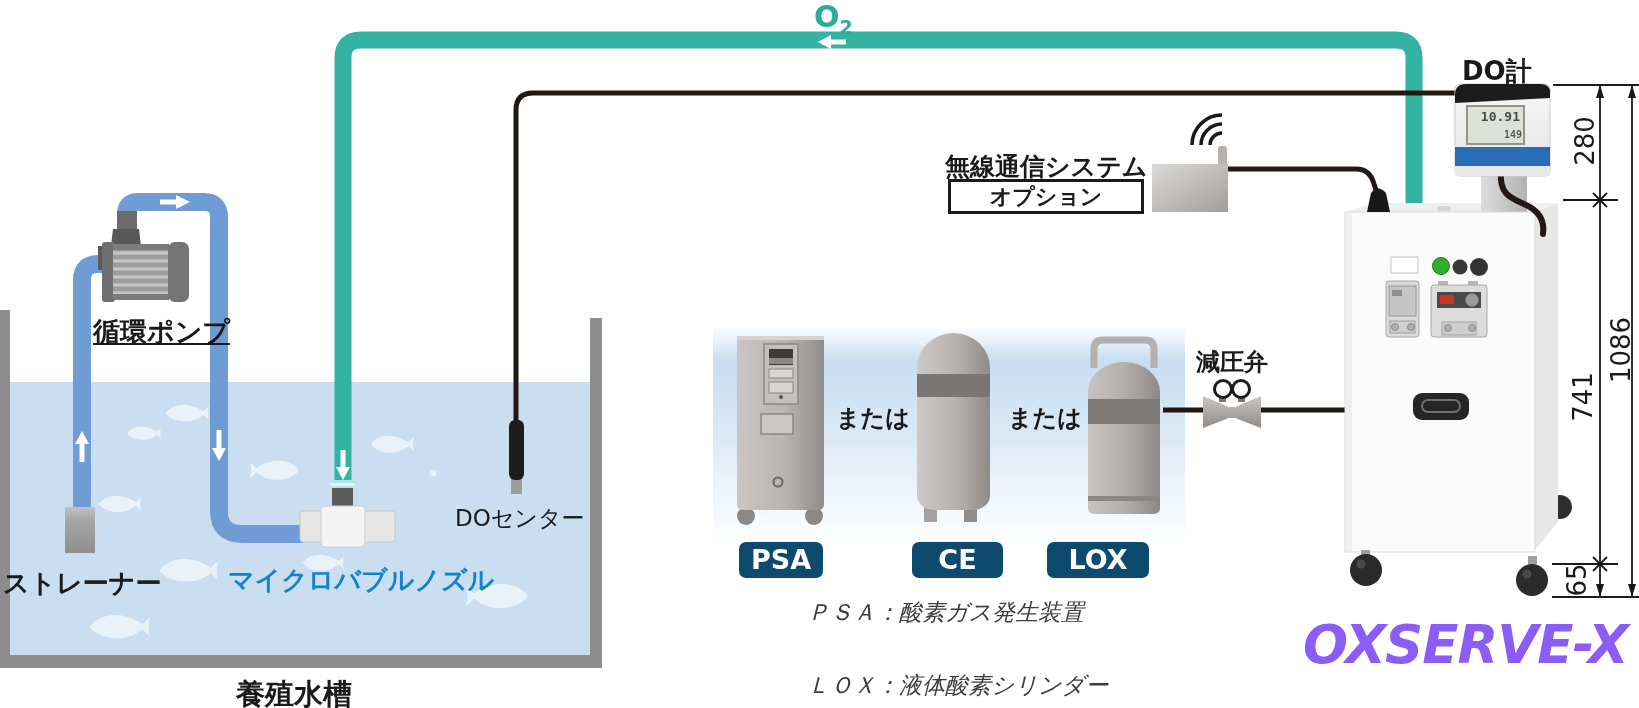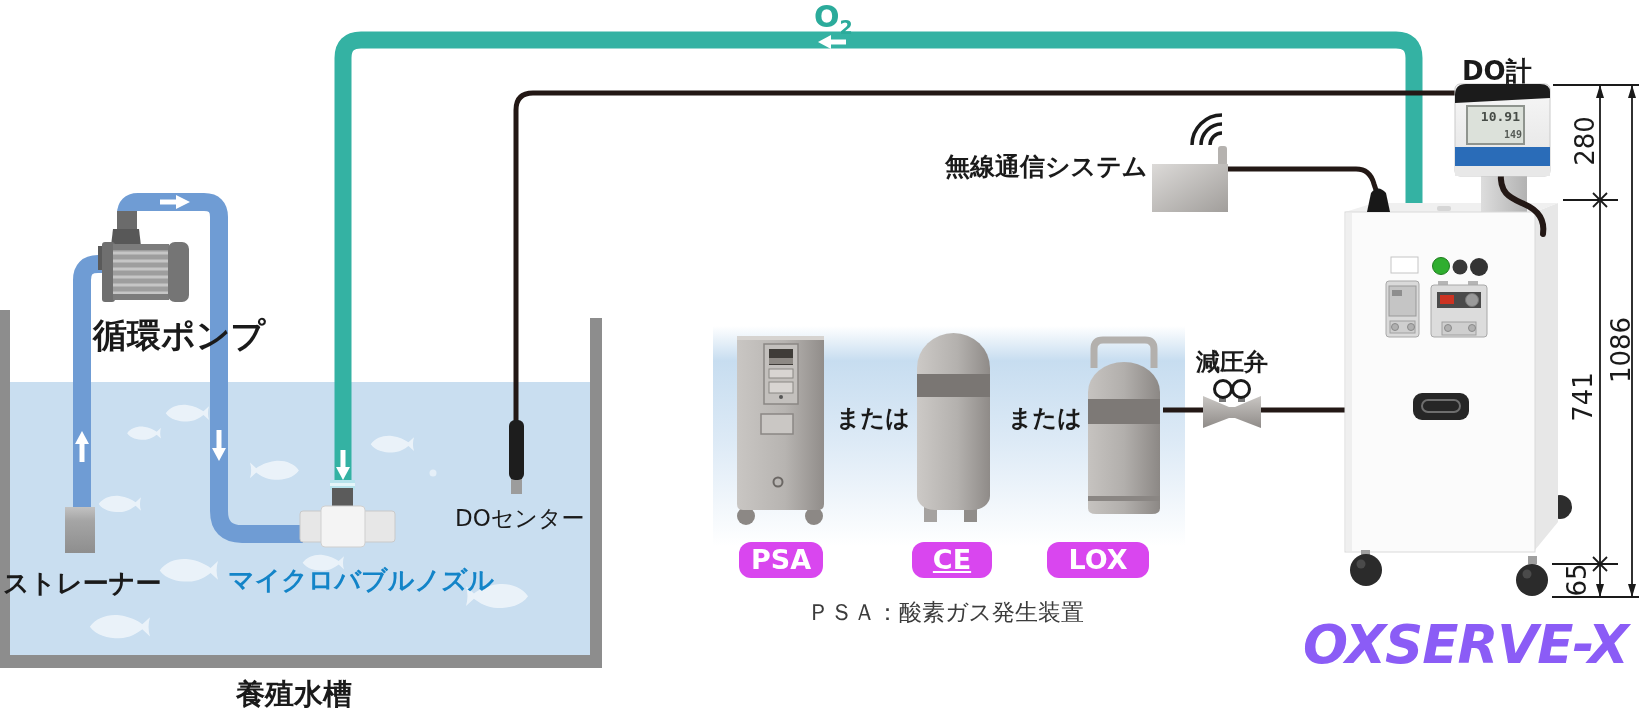--- a/index.html
+++ b/index.html
@@ -3,34 +3,34 @@
 <meta charset="utf-8">
 <style>
   html,body{margin:0;padding:0;background:#ffffff;}
   #stage{position:relative;width:1639px;height:708px;background:#ffffff;overflow:hidden;
          font-family:"DejaVu Sans","Liberation Sans",sans-serif;}
   svg{position:absolute;left:0;top:0;}
   .lbl{position:absolute;white-space:nowrap;color:#1a1a1a;line-height:1.1;text-align:center;}
   .b{font-weight:700;margin-top:8px;}
   .o2{font-size:30px;font-weight:700;color:#2bab9b;}
   .o2 sub{font-size:19px;}
-  .pump-lbl{left:93px;top:309px;font-size:34px;}
+  .pump-lbl{left:93px;top:309px;font-size:27px;text-decoration:underline;}
   .strainer-lbl{left:3px;top:561px;font-size:26px;}
   .nozzle-lbl{left:228px;top:558px;font-size:26px;color:#1384c8;}
   .tank-lbl{left:236px;top:671px;font-size:29px;}
   .dosensor-lbl{left:455px;top:506px;font-size:23px;}
   .wireless-lbl{left:945px;top:145px;font-size:25px;}
   .option-box{left:948px;top:179px;width:190px;height:29px;border:3px solid #1a1a1a;
               text-align:center;line-height:29px;font-size:22px;font-weight:700;background:#fff;}
   .valve-lbl{left:1196px;top:341px;font-size:24px;}
   .or-lbl{top:397px;font-size:24px;}
   .dometer-lbl{left:1462px;top:49px;font-size:26px;}
-  .badge{position:absolute;top:542px;height:36px;border-radius:12px;background:#d946ef;
+  .badge{position:absolute;top:542px;height:36px;border-radius:7px;background:#0c4a6e;
          color:#fff;font-weight:700;font-size:27px;text-align:center;line-height:36px;}
-  .legend-row{position:absolute;left:807px;font-size:23px;color:#3c3c3c;}
+  .legend-row{position:absolute;left:807px;font-size:23px;color:#3c3c3c;font-style:italic;}
   .logo{left:1303px;top:616px;width:288px;text-align:center;font-size:53px;font-weight:700;
         font-style:italic;color:#8b5cf6;letter-spacing:-1px;}
   .dim{position:absolute;font-size:26px;color:#1a1a1a;transform:translate(-50%,-50%) rotate(-90deg);}
   .lcd-main{left:1468px;top:110px;width:52px;text-align:right;font-family:"DejaVu Sans Mono",monospace;
             font-size:13px;font-weight:700;color:#474c47;}
   .lcd-sub{left:1490px;top:129px;width:32px;text-align:right;font-family:"DejaVu Sans Mono",monospace;
            font-size:10px;font-weight:700;color:#565b56;}
 </style>
 </head>
 <body>
@@ -282,30 +282,32 @@
   </g>
 </svg>
 
 <div class="lbl o2" style="left:814px;top:0px;"><span>O</span><sub>2</sub></div>
 <div class="lbl b pump-lbl">循環ポンプ</div>
 <div class="lbl b strainer-lbl">ストレーナー</div>
 <div class="lbl b nozzle-lbl">マイクロバブルノズル</div>
 <div class="lbl b tank-lbl">養殖水槽</div>
 <div class="lbl dosensor-lbl">DOセンター</div>
 <div class="lbl b wireless-lbl">無線通信システム</div>
+<div class="lbl option-box">オプション</div>
 <div class="lbl b valve-lbl">減圧弁</div>
 <div class="lbl b or-lbl" style="left:836px;">または</div>
 <div class="lbl b or-lbl" style="left:1008px;">または</div>
 <div class="lbl b dometer-lbl">DO計</div>
 
 <div class="badge" style="left:739px;width:84px;">PSA</div>
-<div class="badge" style="left:912px;width:80px;text-decoration:underline;">CE</div>
+<div class="badge" style="left:912px;width:91px;">CE</div>
 <div class="badge" style="left:1047px;width:102px;">LOX</div>
 
 <div class="legend-row" style="top:597px;">ＰＳＡ：酸素ガス発生装置</div>
+<div class="legend-row" style="top:670px;">ＬＯＸ：液体酸素シリンダー</div>
 
 <div class="lbl logo">OXSERVE-X</div>
 
 <div class="dim" style="left:1585px;top:141px;">280</div>
 <div class="dim" style="left:1583px;top:397px;">741</div>
 <div class="dim" style="left:1621px;top:350px;">1086</div>
 <div class="dim" style="left:1577px;top:580px;">65</div>
 
 <div class="lbl lcd-main">10.91</div>
 <div class="lbl lcd-sub">149</div>

